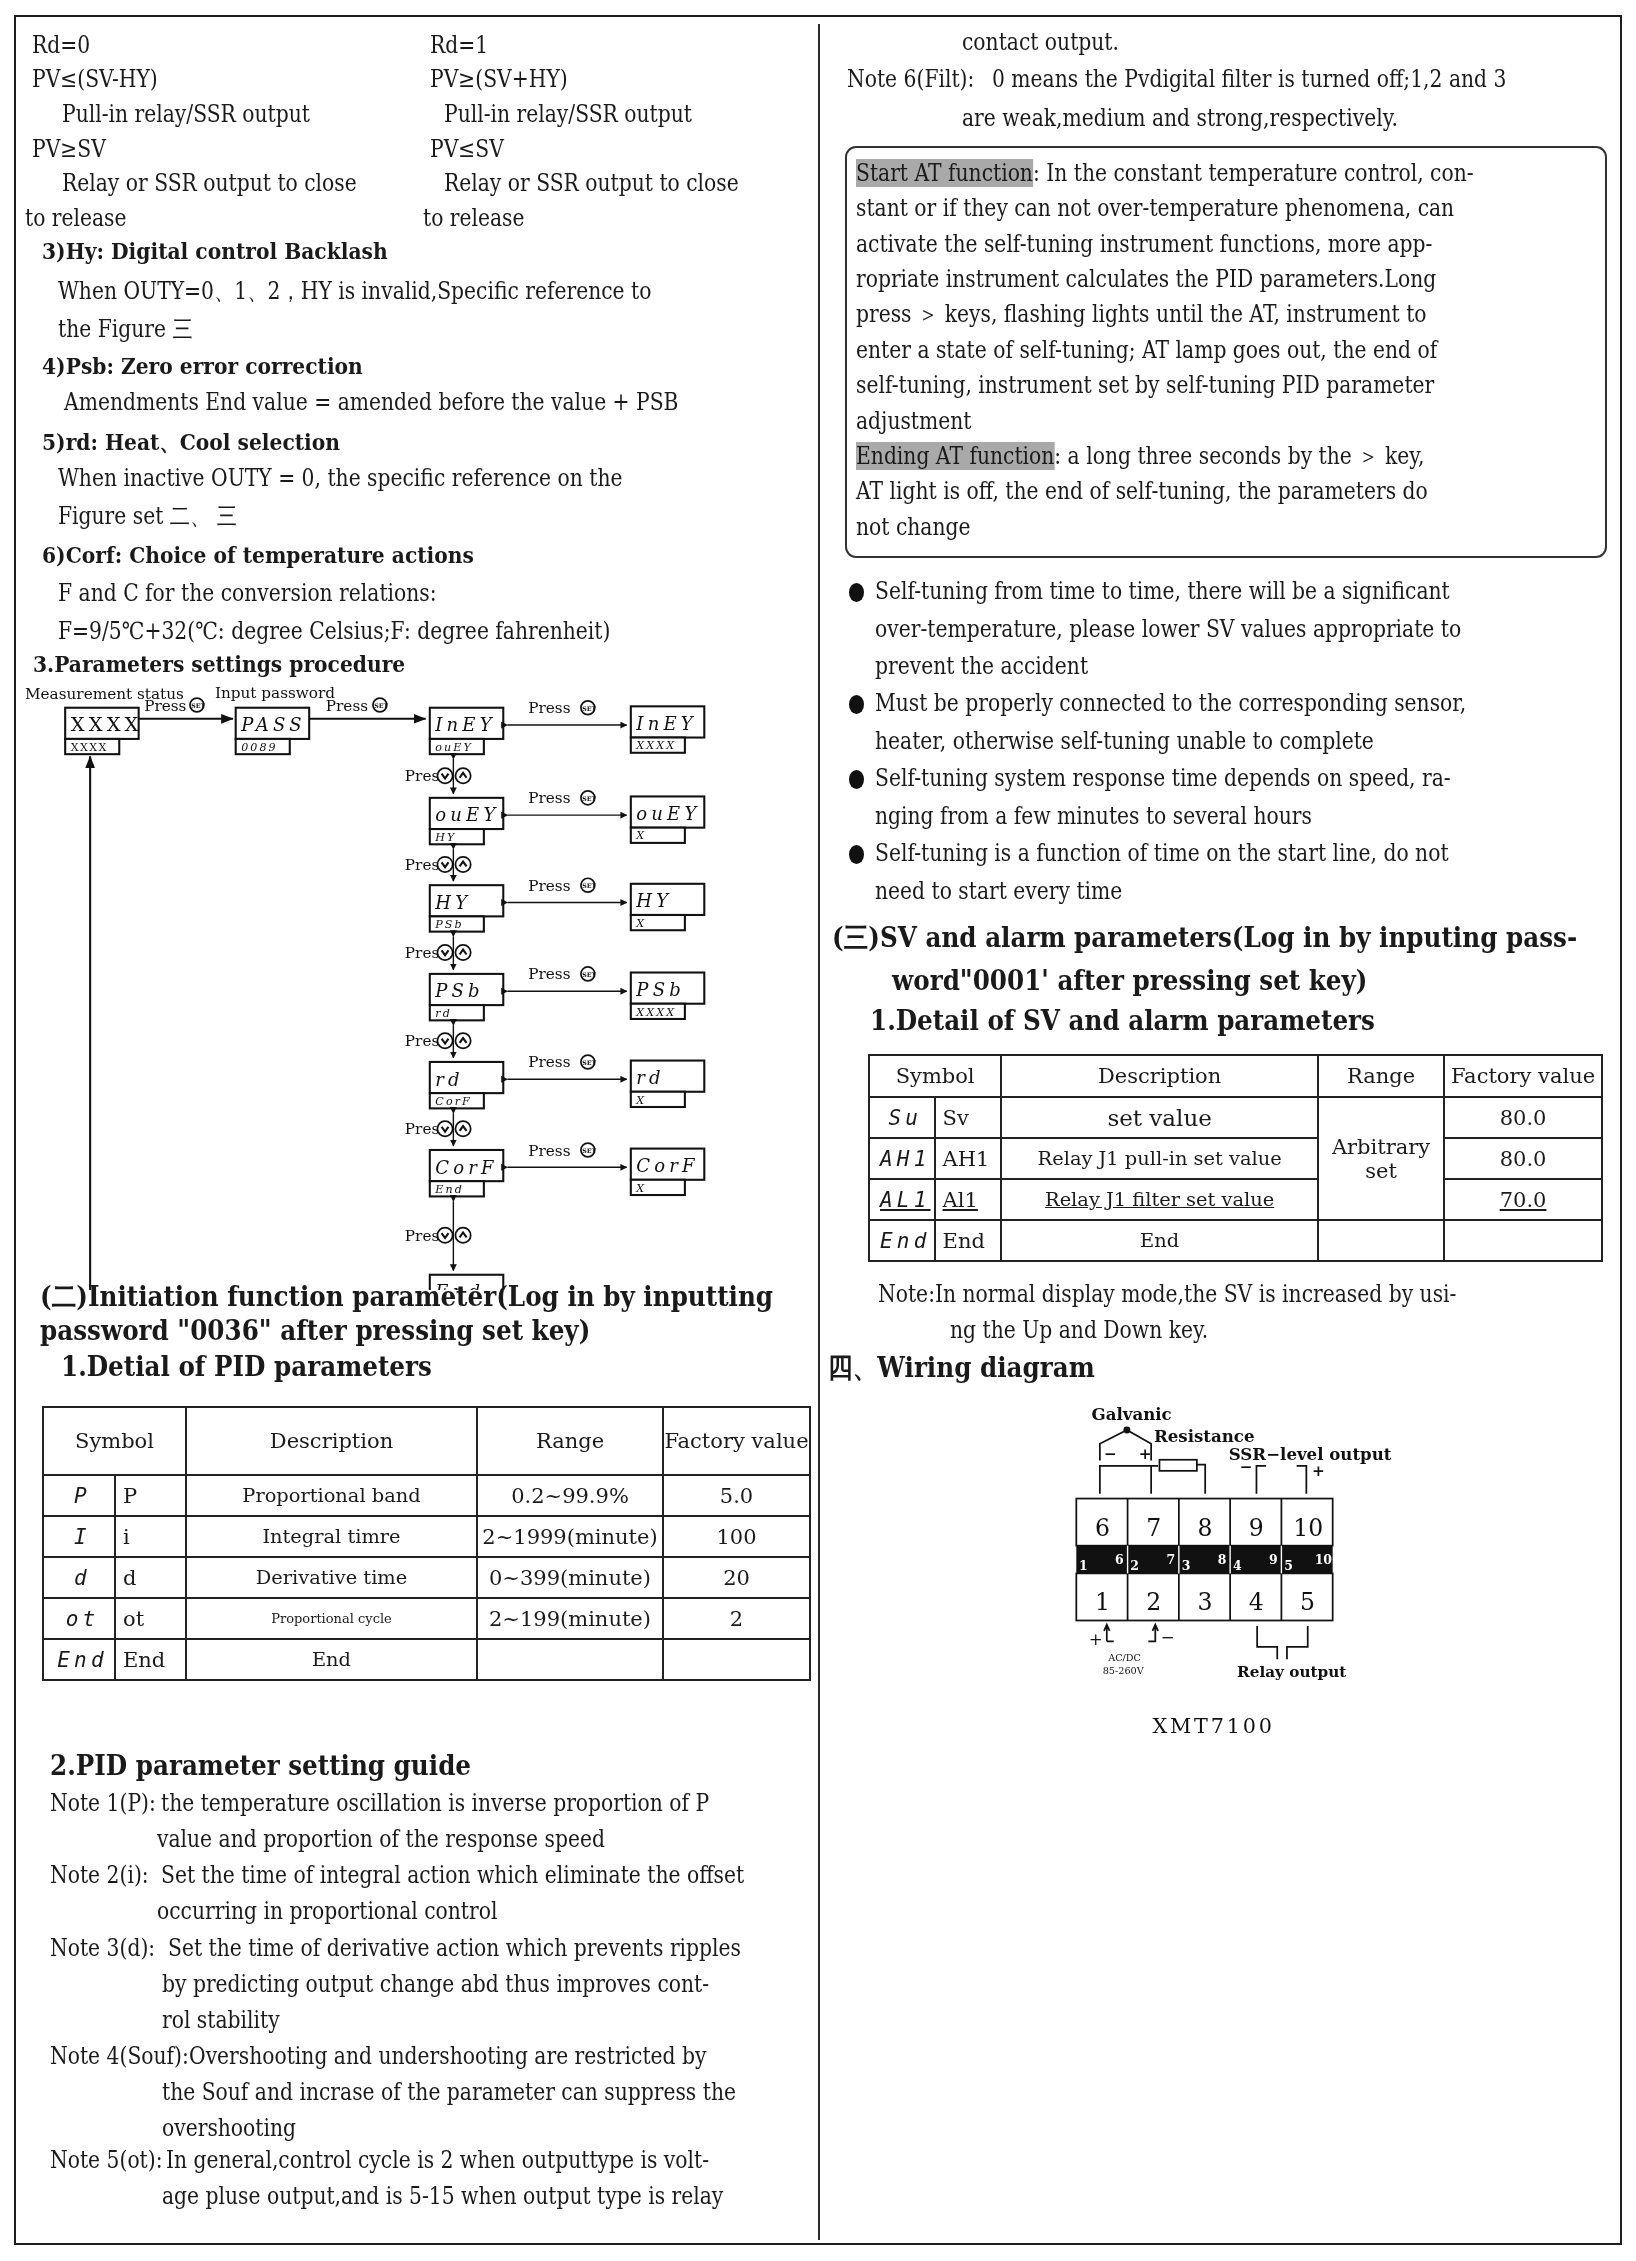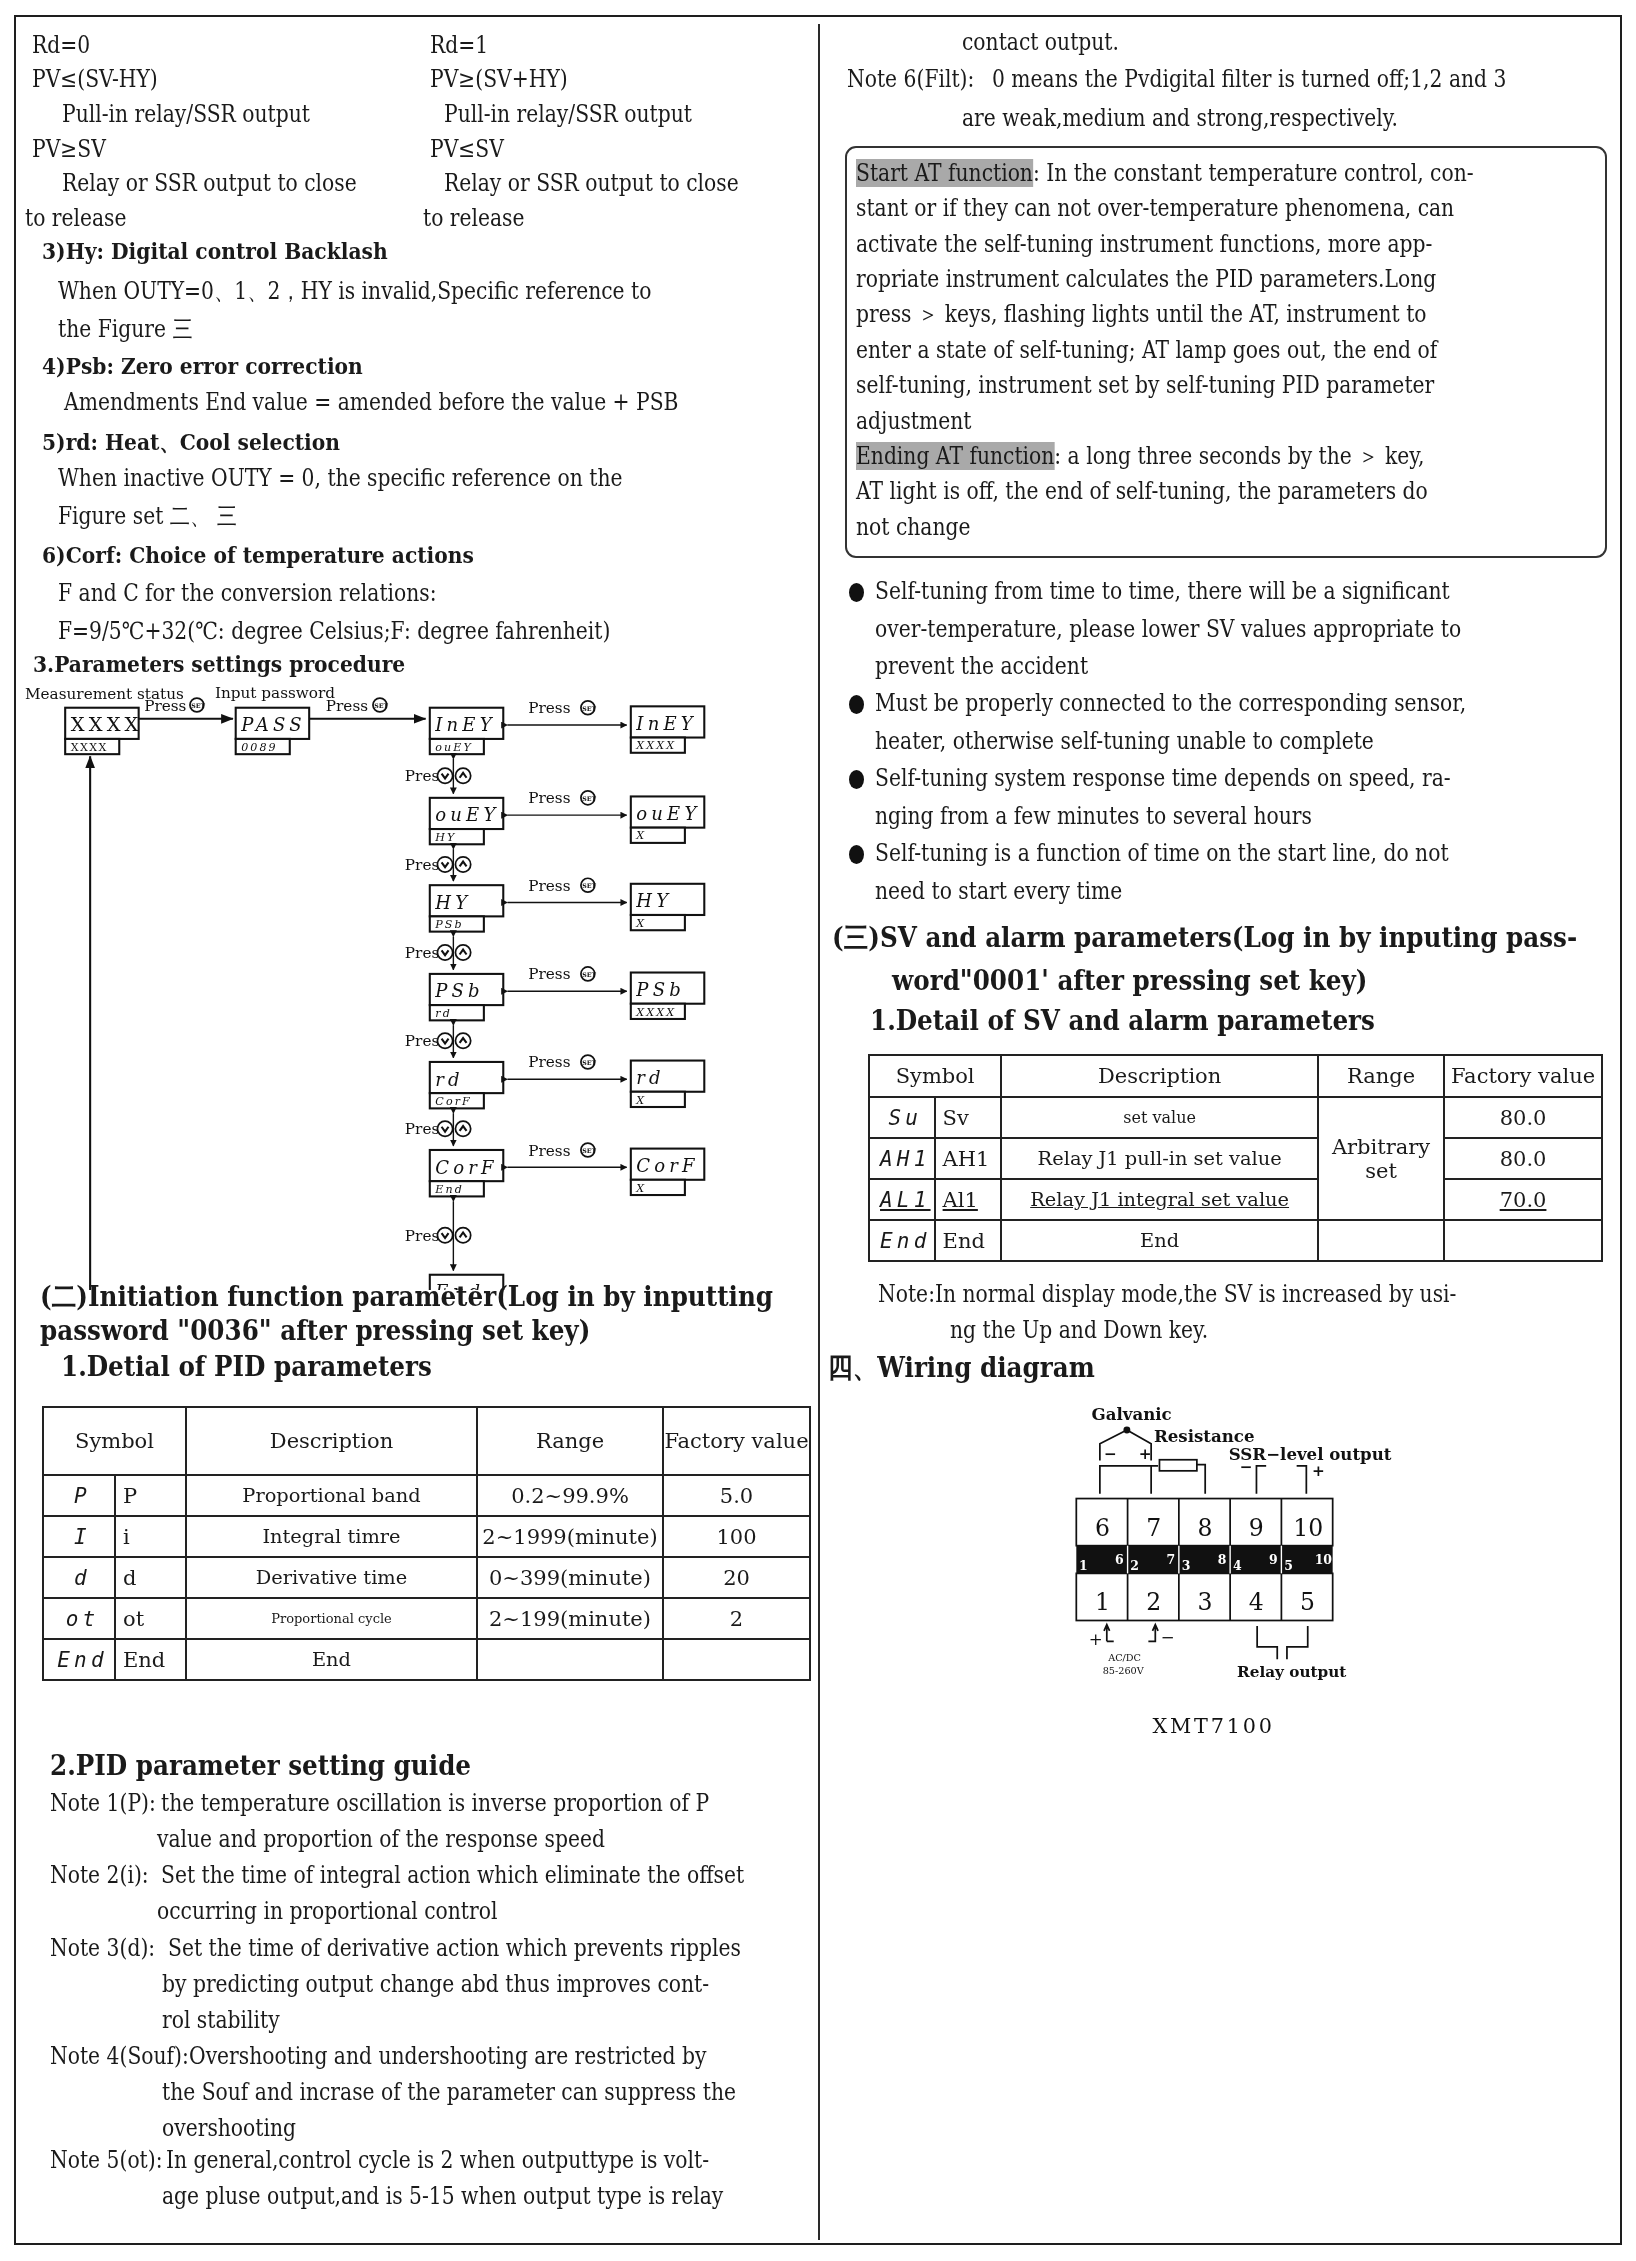--- a/index.html
+++ b/index.html
@@ -321,37 +321,37 @@
     <th colspan="2">Symbol</th>
     <th>Description</th>
     <th>Range</th>
     <th>Factory value</th>
   </tr>
   </tbody>
     <tbody id="sv-body">
       <tr style="height: 41px;">
         <td class="seg">Su</td>
         <td style="text-align:left;padding-left:7px">Sv</td>
-        <td style="font-size:16px">set value</td>
+        <td style="font-size:23px">set value</td>
         <td rowspan="3">
           <div>Arbitrary</div>
           <div>set</div>
         </td>
         <td>80.0</td>
       </tr>
       <tr style="height: 41px;">
         <td class="seg">AH1</td>
         <td style="text-align:left;padding-left:7px">AH1</td>
         <td style="font-size:19.4px">Relay J1 pull-in set value</td>
         <td>80.0</td>
       </tr>
       <tr style="height: 41px; text-decoration: underline;">
         <td class="seg">AL1</td>
         <td style="text-align:left;padding-left:7px">Al1</td>
-        <td style="font-size:19.4px">Relay J1 integral set value</td>
+        <td style="font-size:19.4px">Relay J1 filter set value</td>
         <td>70.0</td>
       </tr>
       <tr style="height: 41px;">
         <td class="seg">End</td>
         <td style="text-align:left;padding-left:7px">End</td>
         <td style="font-size:19.4px">End</td>
         <td></td>
         <td></td>
       </tr>
     </tbody>

